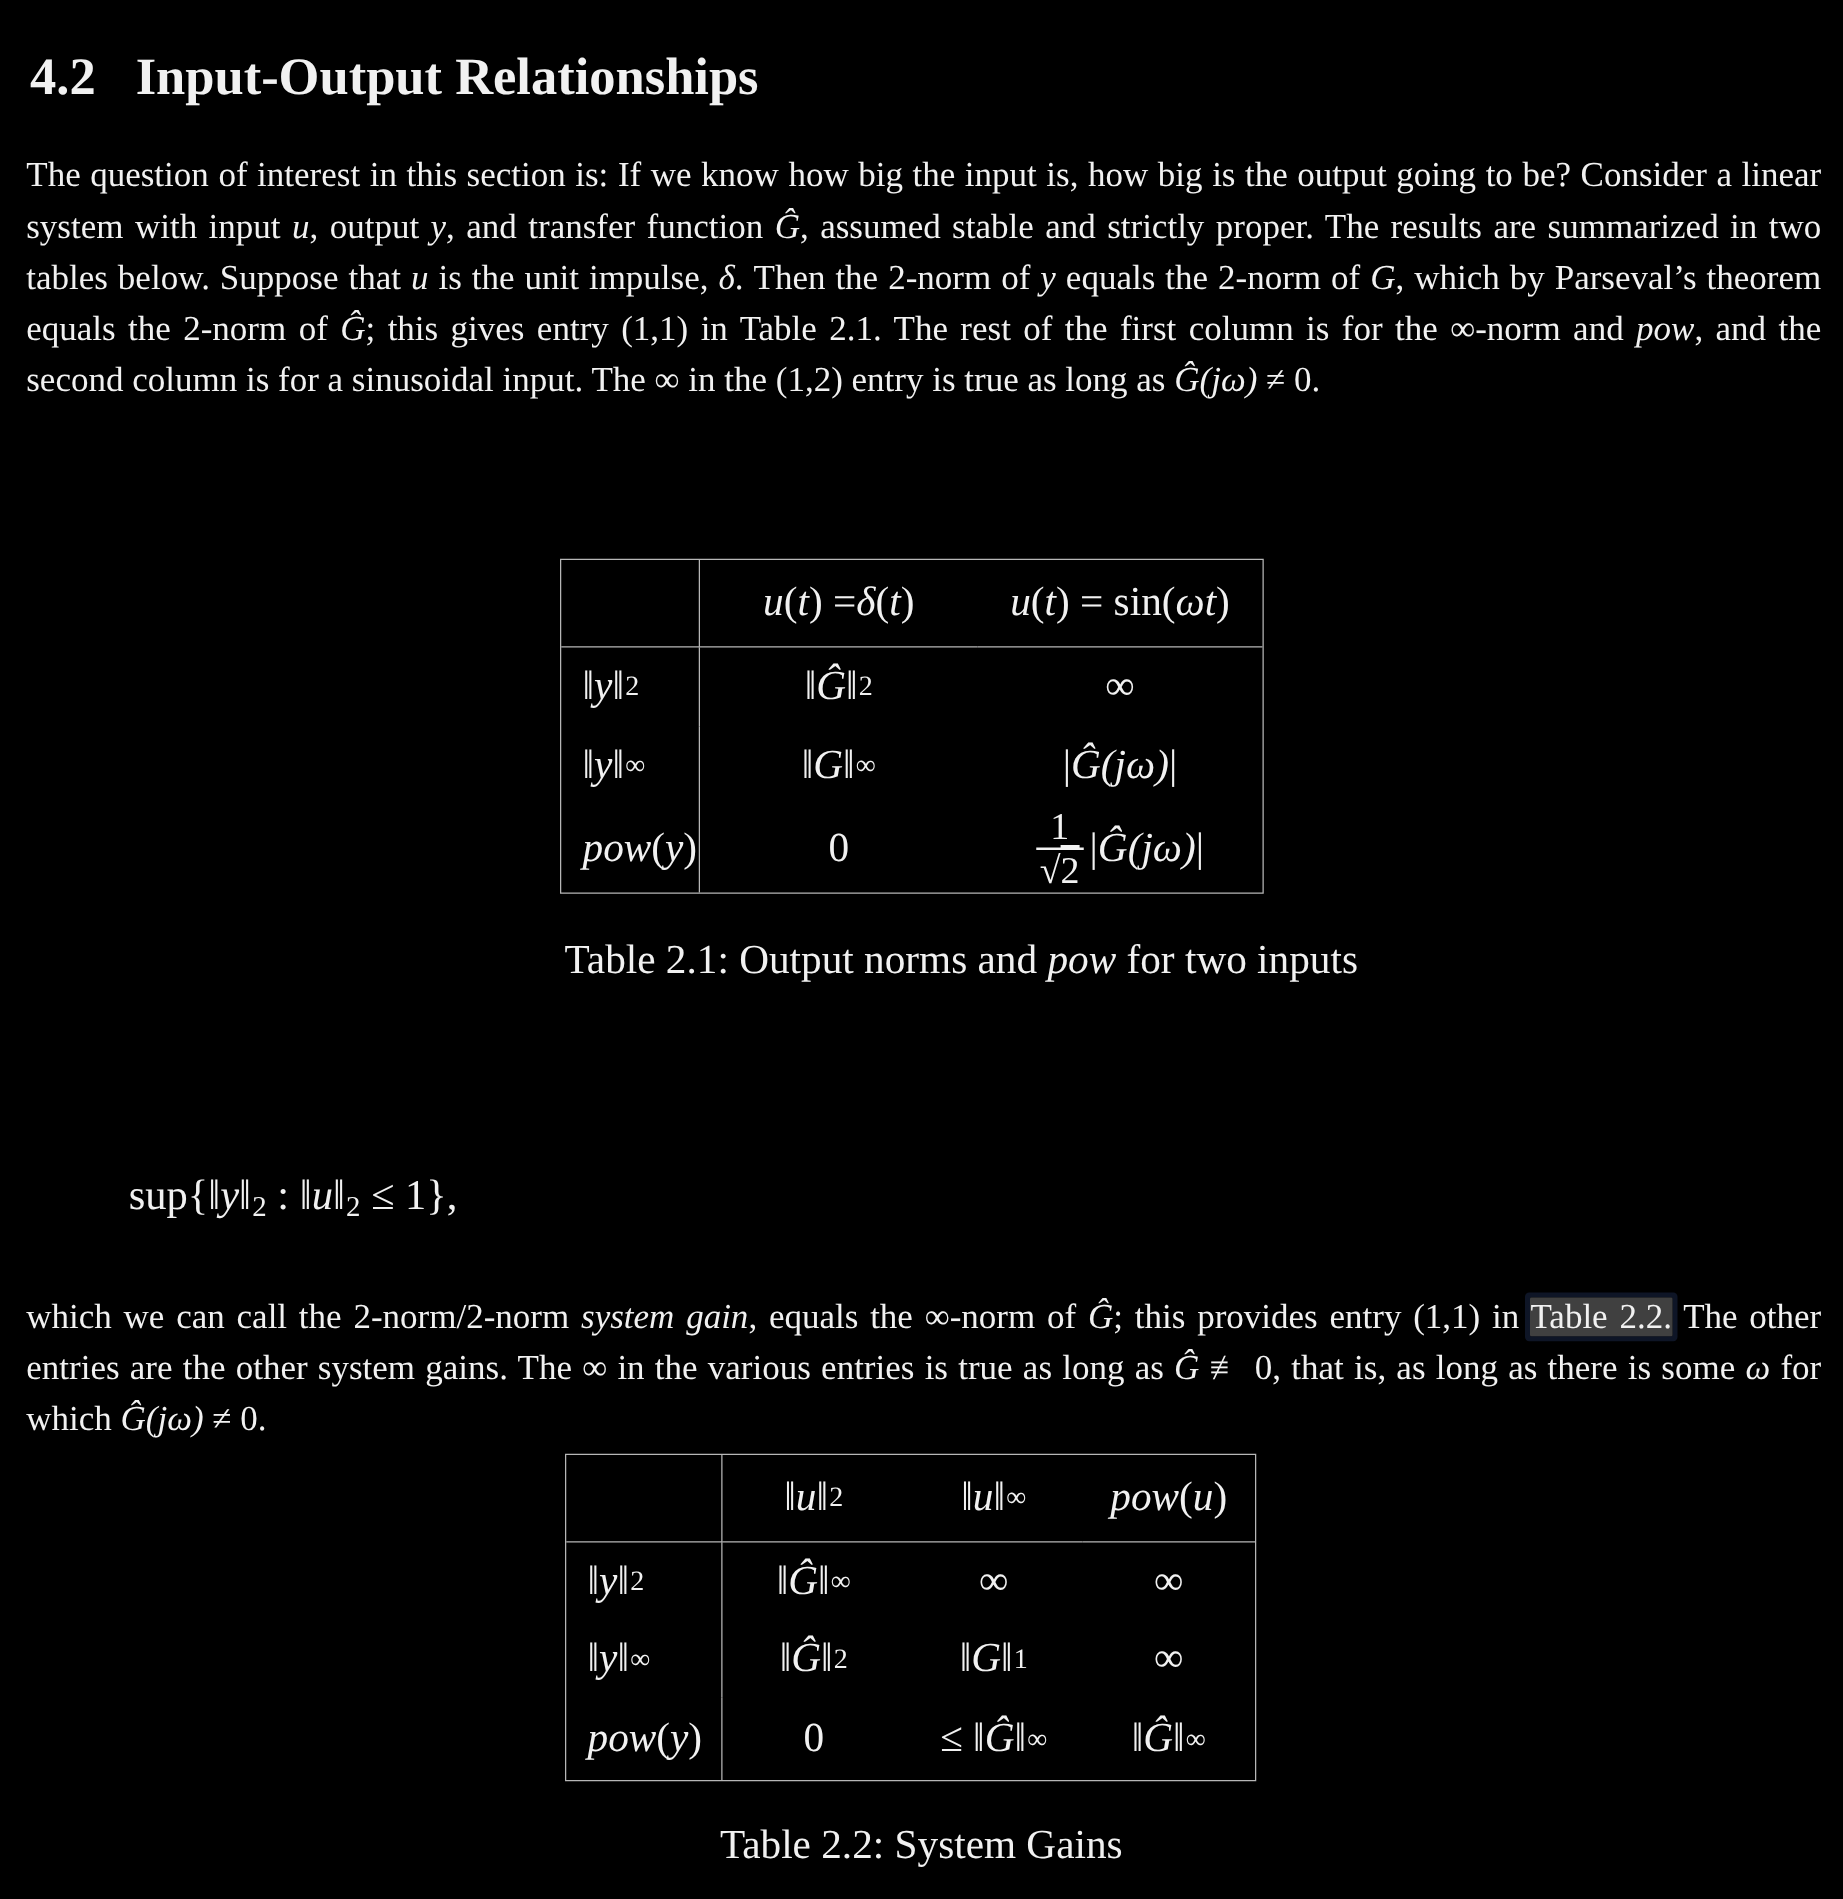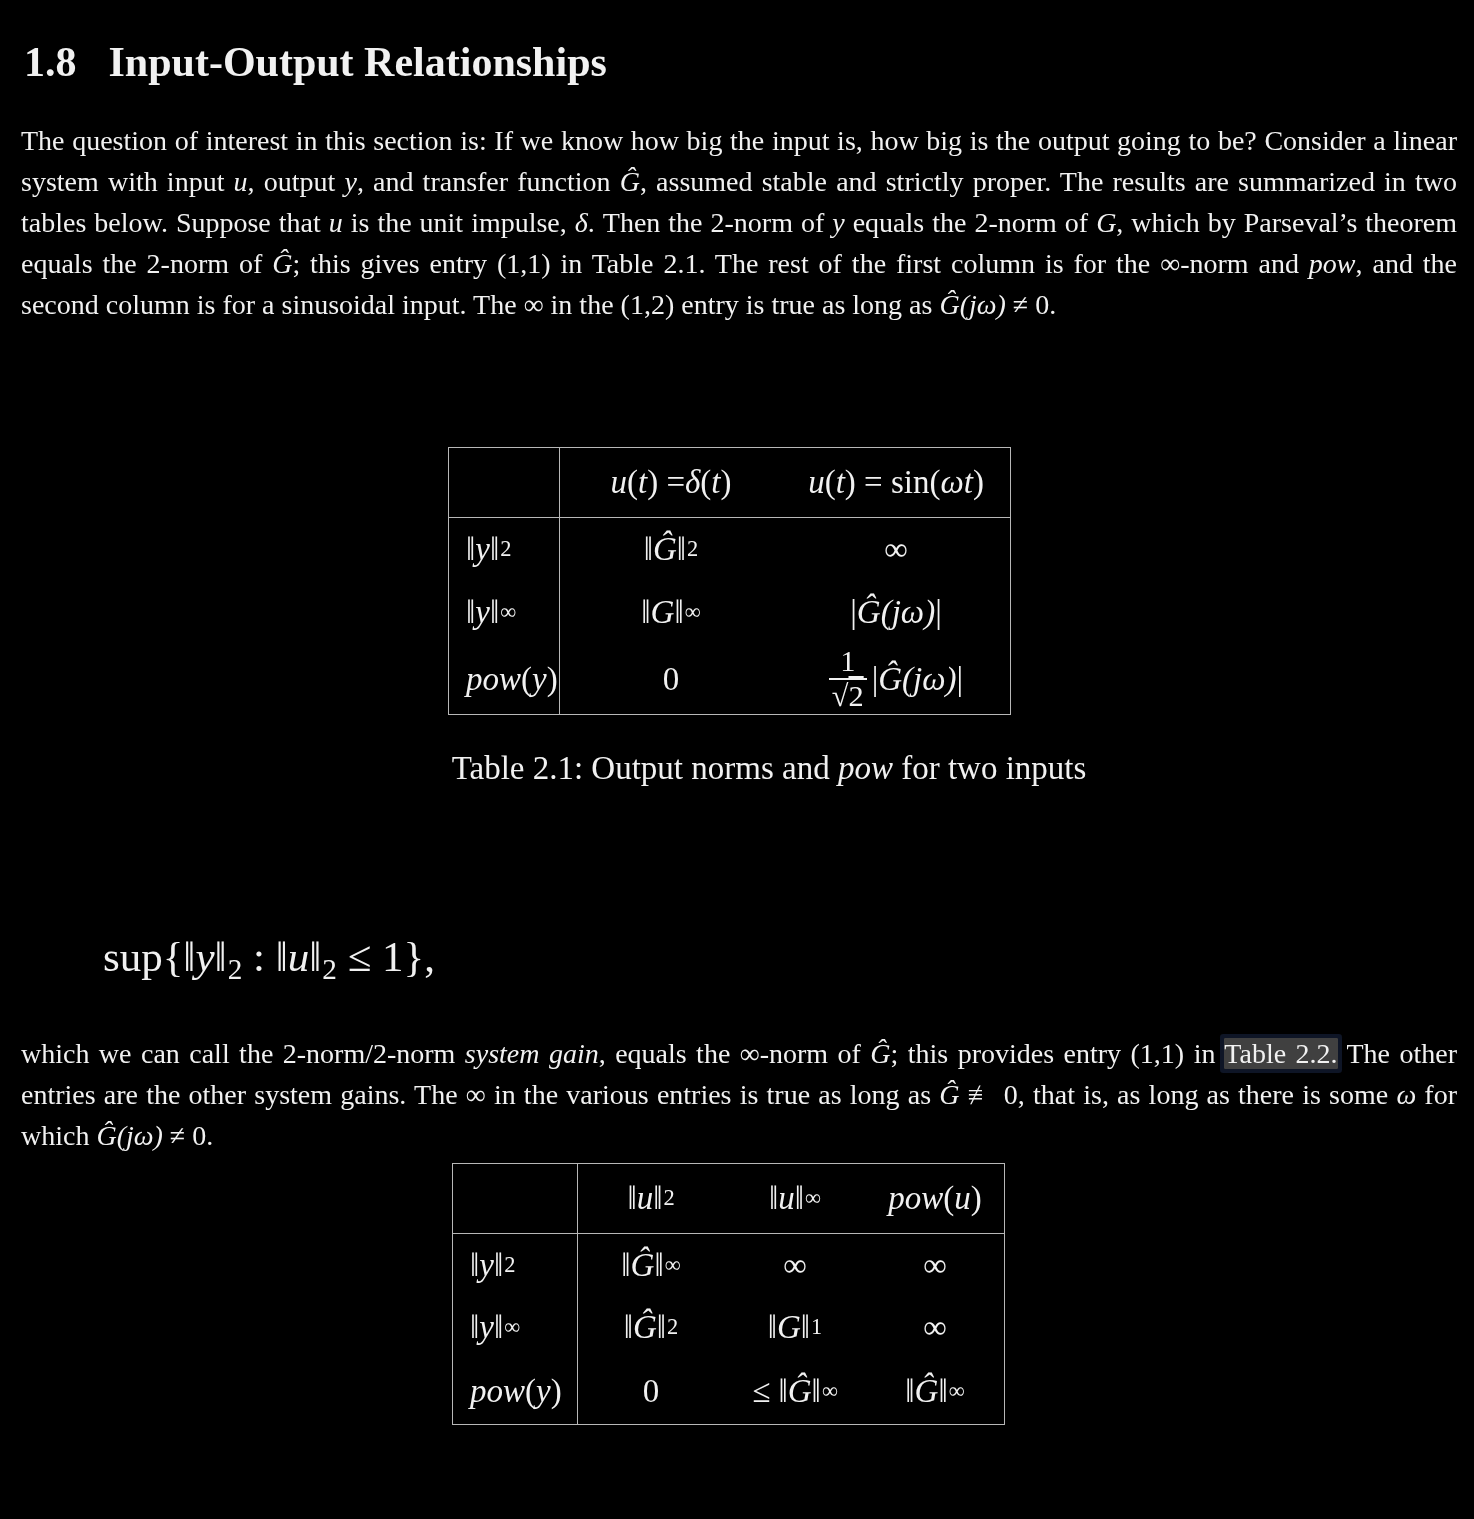--- a/index.html
+++ b/index.html
@@ -29,21 +29,21 @@
     line-height: 41px;
     text-align: justify;
   }
   #p1 { top: 92px; }
   #p2 { top: 822px; text-indent: 52px; }
   #p3 { top: 1005px; }
   .equation {
     position: absolute;
     left: 103px;
     top: 936px;
-    font-size: 43px;
+    font-size: 34px;
     line-height: 41px;
     white-space: nowrap;
   }
   .caption {
     position: absolute;
     left: 0;
     width: 1474px;
     text-align: center;
     font-size: 33px;
     line-height: 41px;
@@ -95,21 +95,21 @@
   .frac .num { padding: 0 3px; }
   .frac .den { border-top: 2px solid currentColor; padding: 0 3px; }
   .frac .radicand { text-decoration: overline; }
 </style>
 </head>
 <body>
 
 <div class="page">
 
   <h1 class="section-heading">
-    <span class="section-number">1.8</span><span>Input-Output Relationships</span>
+    <span class="section-number">4.2</span><span>Input-Output Relationships</span>
   </h1>
 
   <p class="para" id="p1"><span class="r-n">The question of interest in this section is: If we know how big the input is, how big is the output going to be? Consider a linear system with input </span><span class="r-i">u</span><span class="r-n">, output </span><span class="r-i">y</span><span class="r-n">, and transfer function </span><span class="r-i">Ĝ</span><span class="r-n">, assumed stable and strictly proper. The results are summarized in two tables below. Suppose that </span><span class="r-i">u</span><span class="r-n"> is the unit impulse, </span><span class="r-i">δ</span><span class="r-n">. Then the 2-norm of </span><span class="r-i">y</span><span class="r-n"> equals the 2-norm of </span><span class="r-i">G</span><span class="r-n">, which by Parseval’s theorem equals the 2-norm of </span><span class="r-i">Ĝ</span><span class="r-n">; this gives entry (1,1) in Table 2.1. The rest of the first column is for the ∞-norm and </span><span class="r-i">pow</span><span class="r-n">, and the second column is for a sinusoidal input. The ∞ in the (1,2) entry is true as long as </span><span class="r-i">Ĝ(jω)</span><span class="r-n"> ≠ 0.</span></p>
 
   <div class="ttable t21">
     <div class="tcell stub head"></div>
     <div class="tcell head">
         <span class="r-i">u</span>
         <span class="r-n">(</span>
         <span class="r-i">t</span>
@@ -267,14 +267,15 @@
         <span class="r-sub">∞</span>
       </div>
     <div class="tcell">
         <span class="r-n">‖</span>
         <span class="r-i">Ĝ</span>
         <span class="r-n">‖</span>
         <span class="r-sub">∞</span>
       </div>
   </div>
 
+  <div class="caption" id="cap22"><span class="r-n">Table 2.2: System Gains</span></div>
 
 </div>
 
 </body></html>

